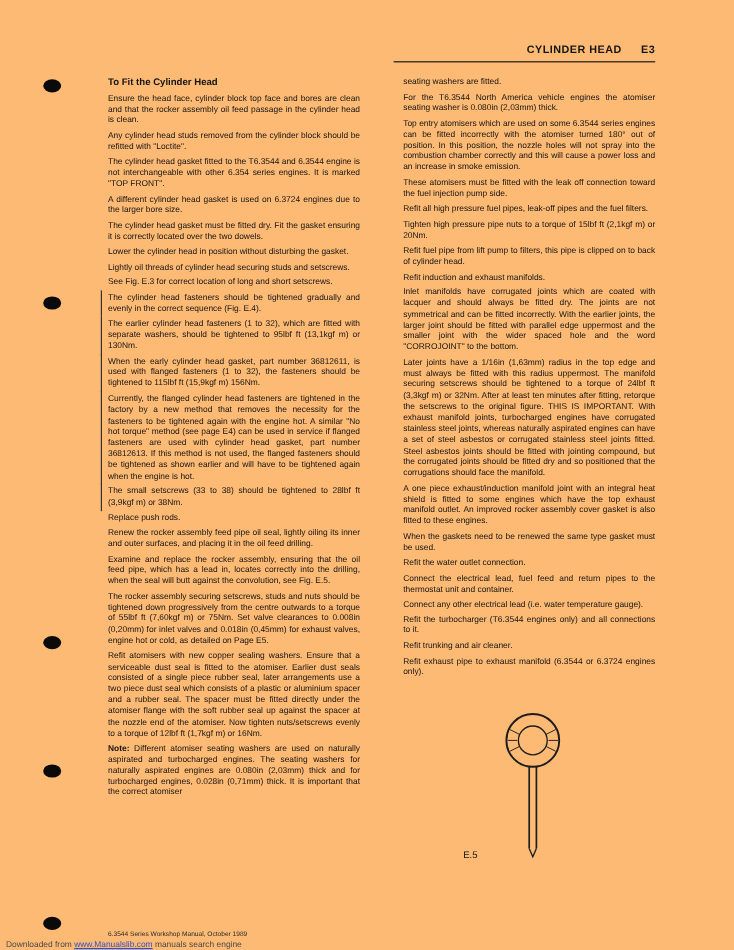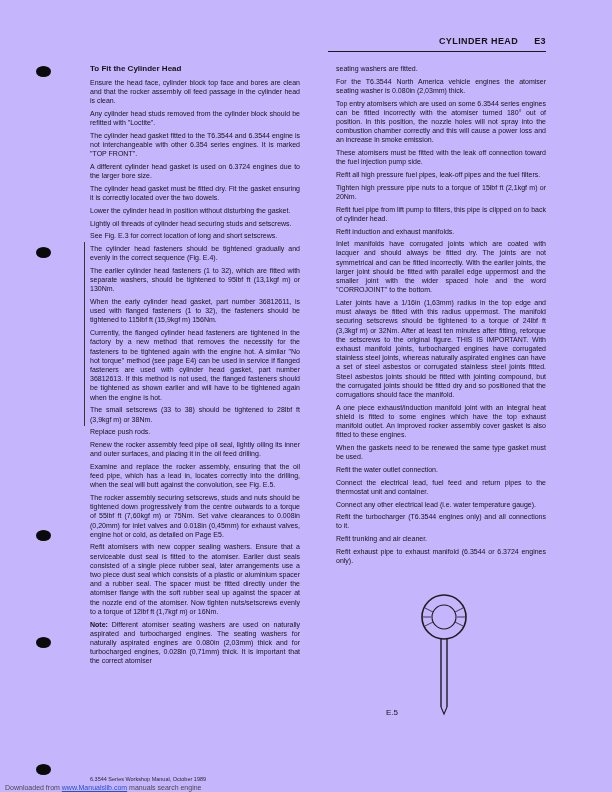--- a/index.html
+++ b/index.html
@@ -1,19 +1,19 @@
 <!DOCTYPE html>
 <html><head>
 <meta charset="utf-8">
 <style>
   * { margin:0; padding:0; box-sizing:border-box; }
   html,body { width:612px; height:792px; background:#ffffff; }
   .page {
     position:relative; width:612px; height:792px;
-    background:#c4b5fd; color:#141414; overflow:hidden;
+    background:#fdba74; color:#141414; overflow:hidden;
     font-family:"Liberation Sans", sans-serif;
   }
   .binder-dot {
     position:absolute; left:36px; width:15px; height:11px;
     background:#0a0a0a; border-radius:50%;
   }
   .page-header {
     position:absolute; top:36px; right:66px;
     font-size:9px; font-weight:bold; letter-spacing:0.4px;
     display:flex; gap:16px;

